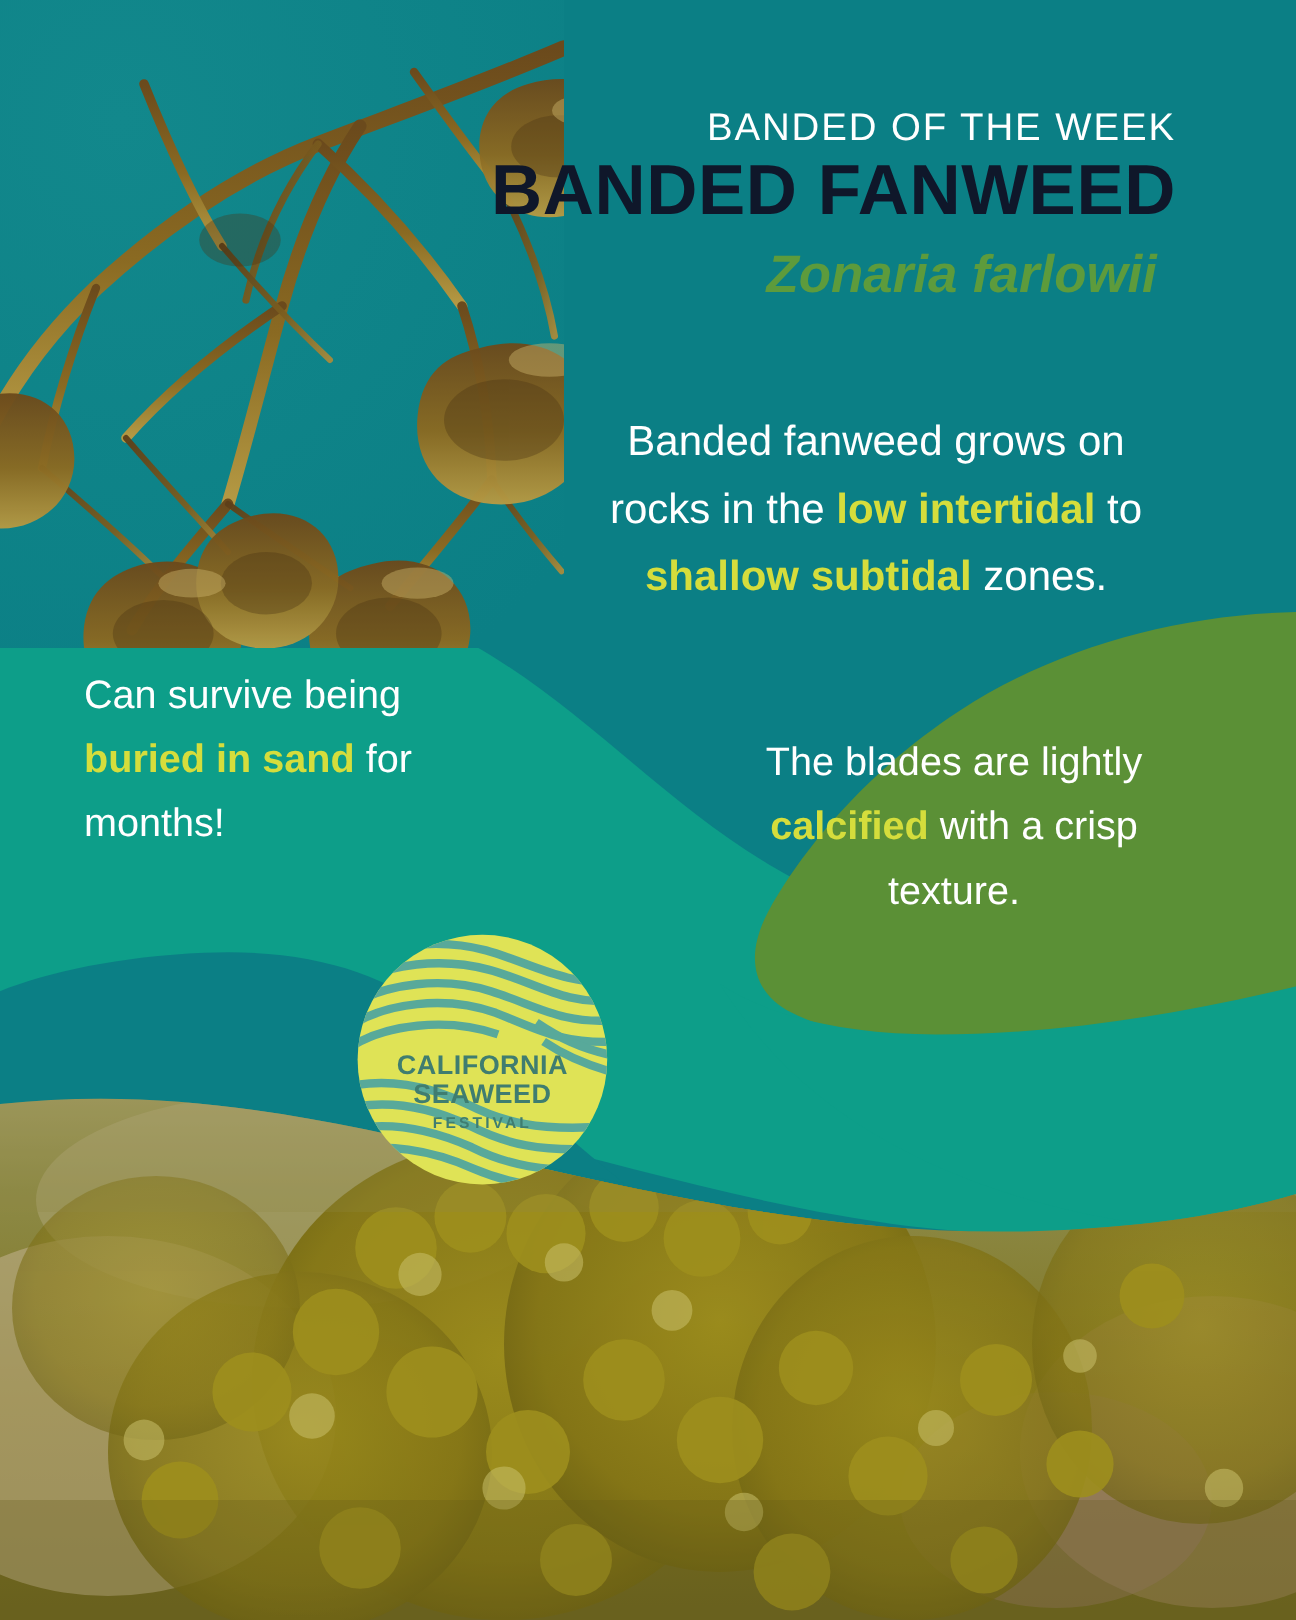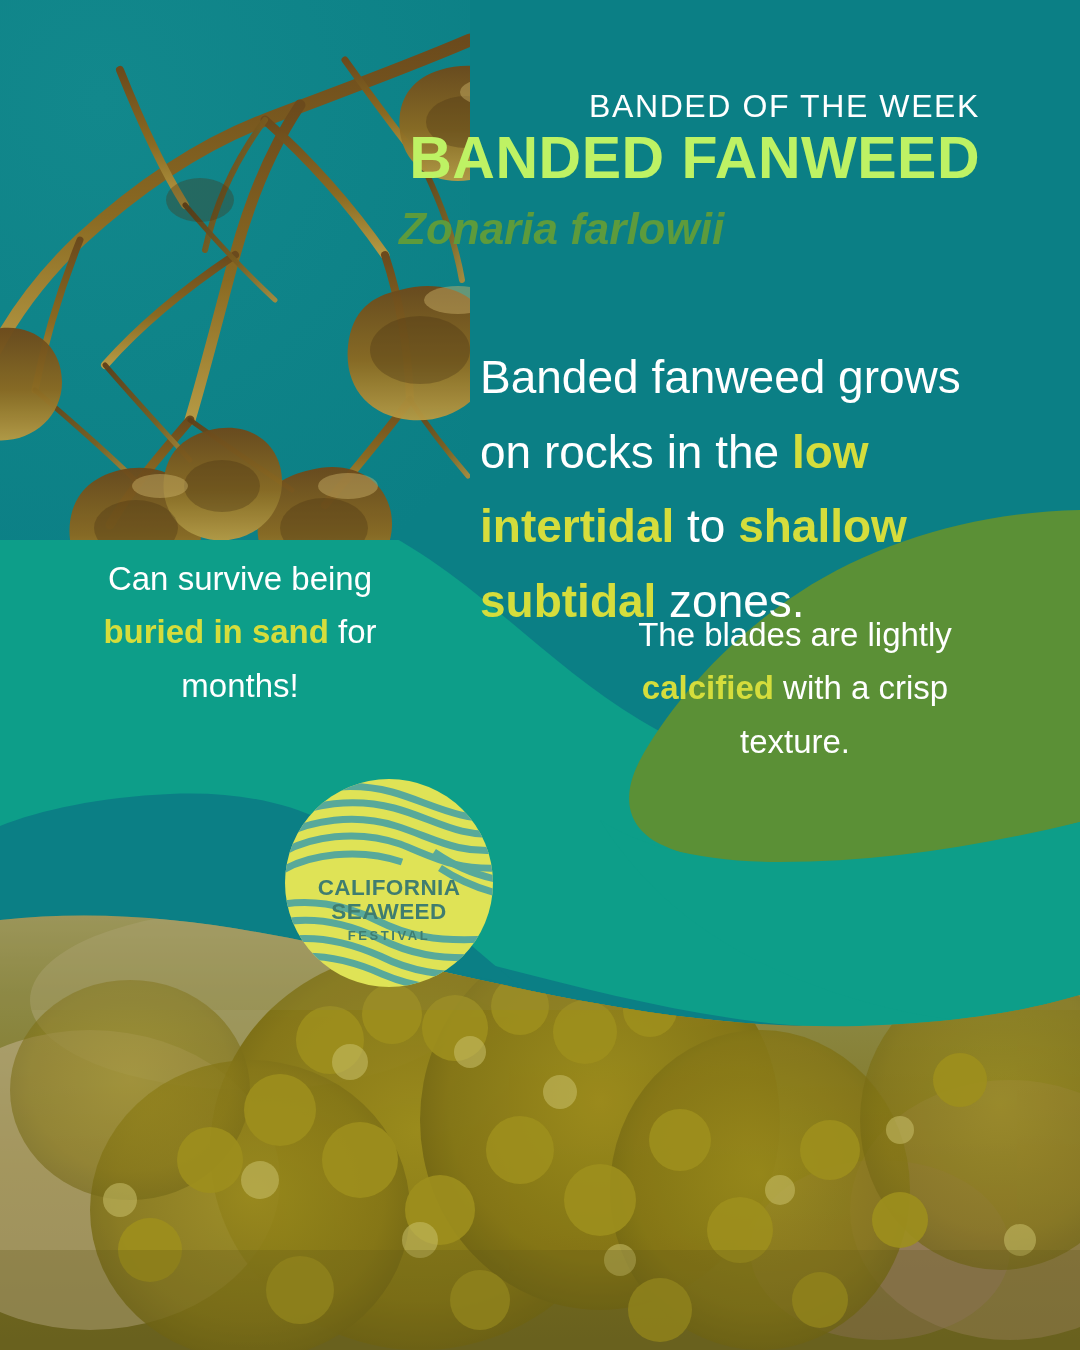--- a/index.html
+++ b/index.html
@@ -23,53 +23,52 @@
   #kicker{
     left:470px;top:88px;width:510px;
     text-align:right;
     font-size:32px;letter-spacing:1.6px;
     color:#ffffff;font-weight:400;
   }
   #title{
     left:300px;top:128px;width:680px;
     text-align:right;
     font-size:59px;font-weight:bold;letter-spacing:.5px;
-    color:#bef264;line-height:1.05;
+    color:#0f172a;line-height:1.05;
   }
   #species{
-    left:399px;top:205px;width:600px;
-    text-align:left;
+    left:364px;top:205px;width:600px;
+    text-align:right;
     font-size:44px;font-weight:bold;font-style:italic;
     color:#5d9b3c;line-height:1.1;
   }
 
   #fact-habitat{
     left:480px;top:340px;width:500px;
-    text-align:left;
-    font-size:46px;line-height:1.62;color:#ffffff;
+    text-align:center;
+    font-size:35px;line-height:1.62;color:#ffffff;
   }
   #fact-sand{
     left:70px;top:552px;width:340px;
-    text-align:center;
     font-size:33px;line-height:1.62;color:#ffffff;
   }
   #fact-calcified{
     left:600px;top:608px;width:390px;
     text-align:center;
     font-size:33px;line-height:1.62;color:#ffffff;
   }
   #fact-range{
     left:590px;top:878px;width:400px;
     text-align:right;
     font-size:33px;line-height:1.62;color:#ffffff;
   }
 
   
   #logo{
-    position:absolute;left:284px;top:778px;width:210px;height:210px;
+    position:absolute;left:297px;top:778px;width:210px;height:210px;
   }
   #logo svg{display:block;width:210px;height:210px;}
   .logo-txt{
     fill:#3f7d70;font-family:"Liberation Sans","DejaVu Sans",sans-serif;
     font-weight:bold;text-anchor:middle;
   }
 </style>
 </head>
 <body>
 

